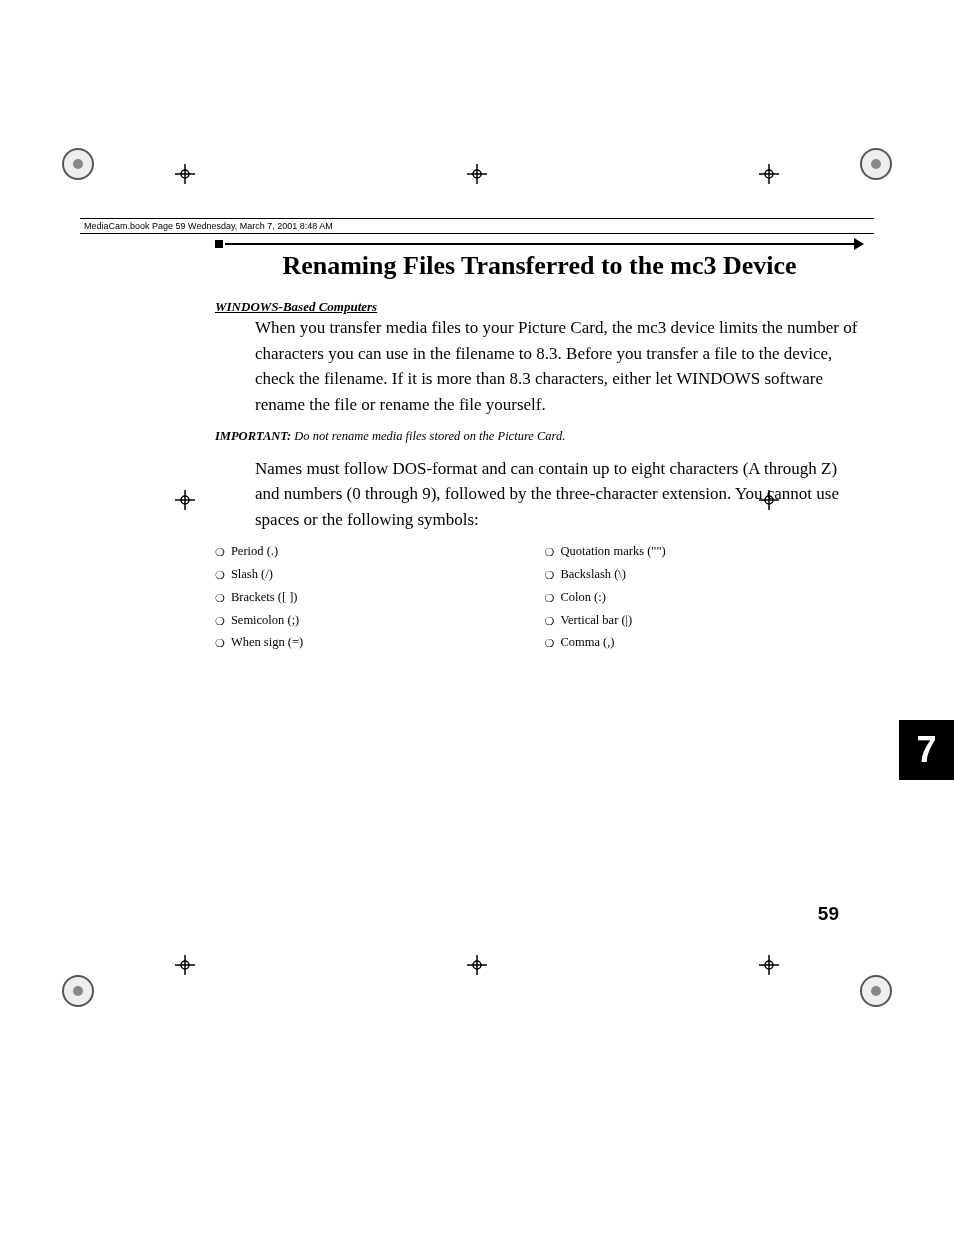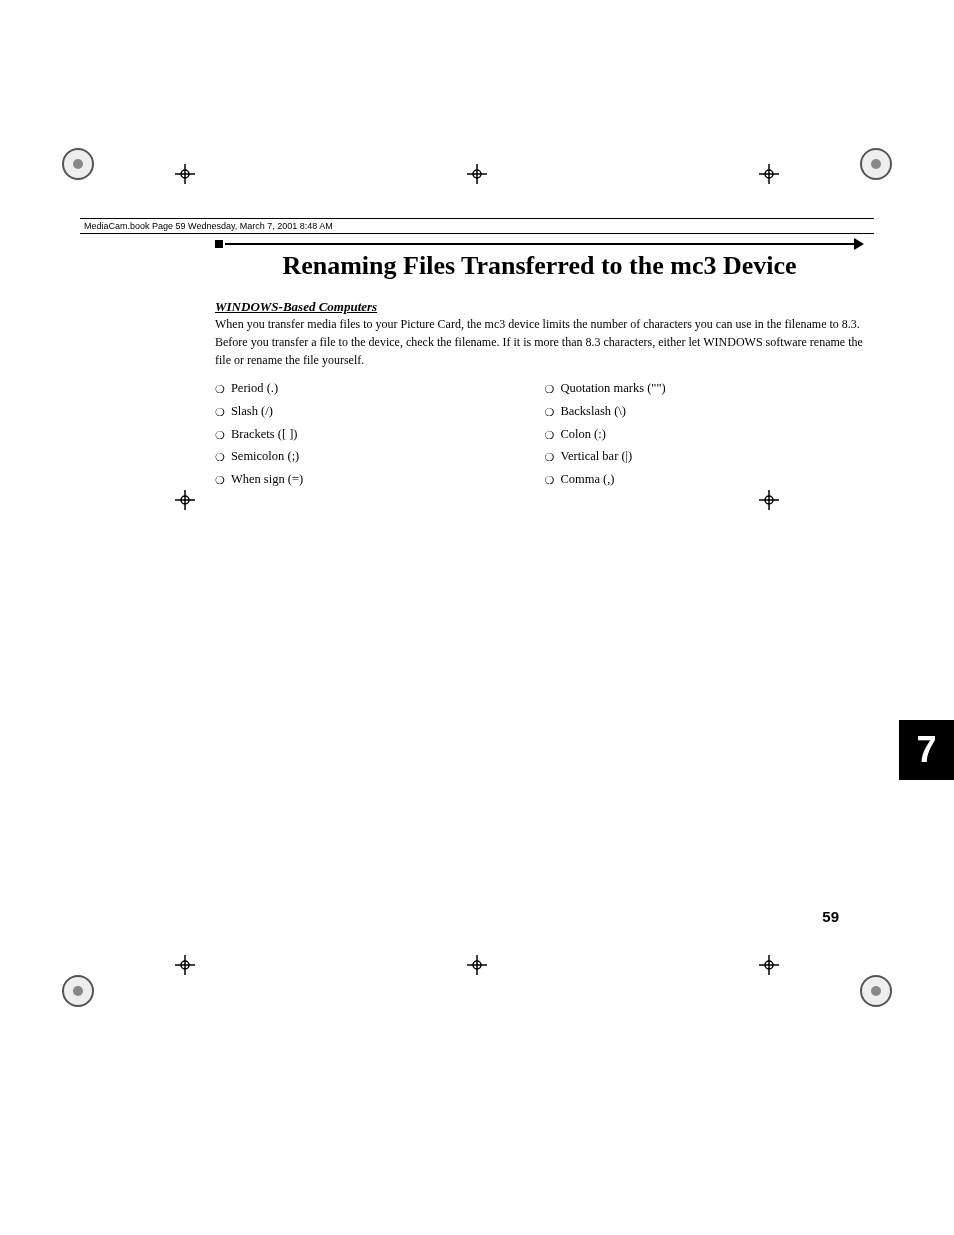--- a/index.html
+++ b/index.html
@@ -79,21 +79,21 @@
       font-size: 36px;
       font-weight: bold;
       font-family: Arial, sans-serif;
     }
 
     
     .page-number {
       position: absolute;
       bottom: 310px;
       right: 115px;
-      font-size: 15px;
+      font-size: 19px;
       font-weight: bold;
       font-family: Arial, sans-serif;
     }
 
     
     .main-heading {
       font-size: 26px;
       font-weight: bold;
       font-family: 'Times New Roman', Times, serif;
       line-height: 1.2;
@@ -106,24 +106,25 @@
       font-size: 13px;
       font-weight: bold;
       font-style: italic;
       font-family: 'Times New Roman', Times, serif;
       margin-bottom: 0;
       text-decoration: underline;
     }
 
     
     .body-text {
-      font-size: 12px;
+      font-size: 17px;
       font-family: 'Times New Roman', Times, serif;
       line-height: 1.5;
       margin-bottom: 10px;
+      margin-left: 40px;
     }
 
     .important-text {
       font-size: 12.5px;
       font-family: 'Times New Roman', Times, serif;
       line-height: 1.5;
       margin-bottom: 10px;
       font-style: italic;
     }
 
@@ -293,21 +294,25 @@
   </div>
 
   <div class="content-area">
 
     <h1 class="main-heading">Renaming Files Transferred to the mc3 Device</h1>
 
     <div class="section-heading">WINDOWS-Based Computers</div>
 
     <p class="body-text">When you transfer media files to your Picture Card, the mc3 device limits the number of characters you can use in the filename to 8.3. Before you transfer a file to the device, check the filename. If it is more than 8.3 characters, either let WINDOWS software rename the file or rename the file yourself.</p>
 
-
+    <p class="important-text">
+      <span class="important-label">IMPORTANT:</span><span> Do not rename media files stored on the Picture Card.</span>
+    </p>
+
+    <p class="body-text">Names must follow DOS-format and can contain up to eight characters (A through Z) and numbers (0 through 9), followed by the three-character extension. You cannot use spaces or the following symbols:</p>
 
     <div class="symbol-list-container">
 
       <div class="symbol-column">
         <div class="symbol-item">
           <span class="bullet-icon">❍</span>
           <span>Period (.)</span>
         </div>
         <div class="symbol-item">
           <span class="bullet-icon">❍</span>

